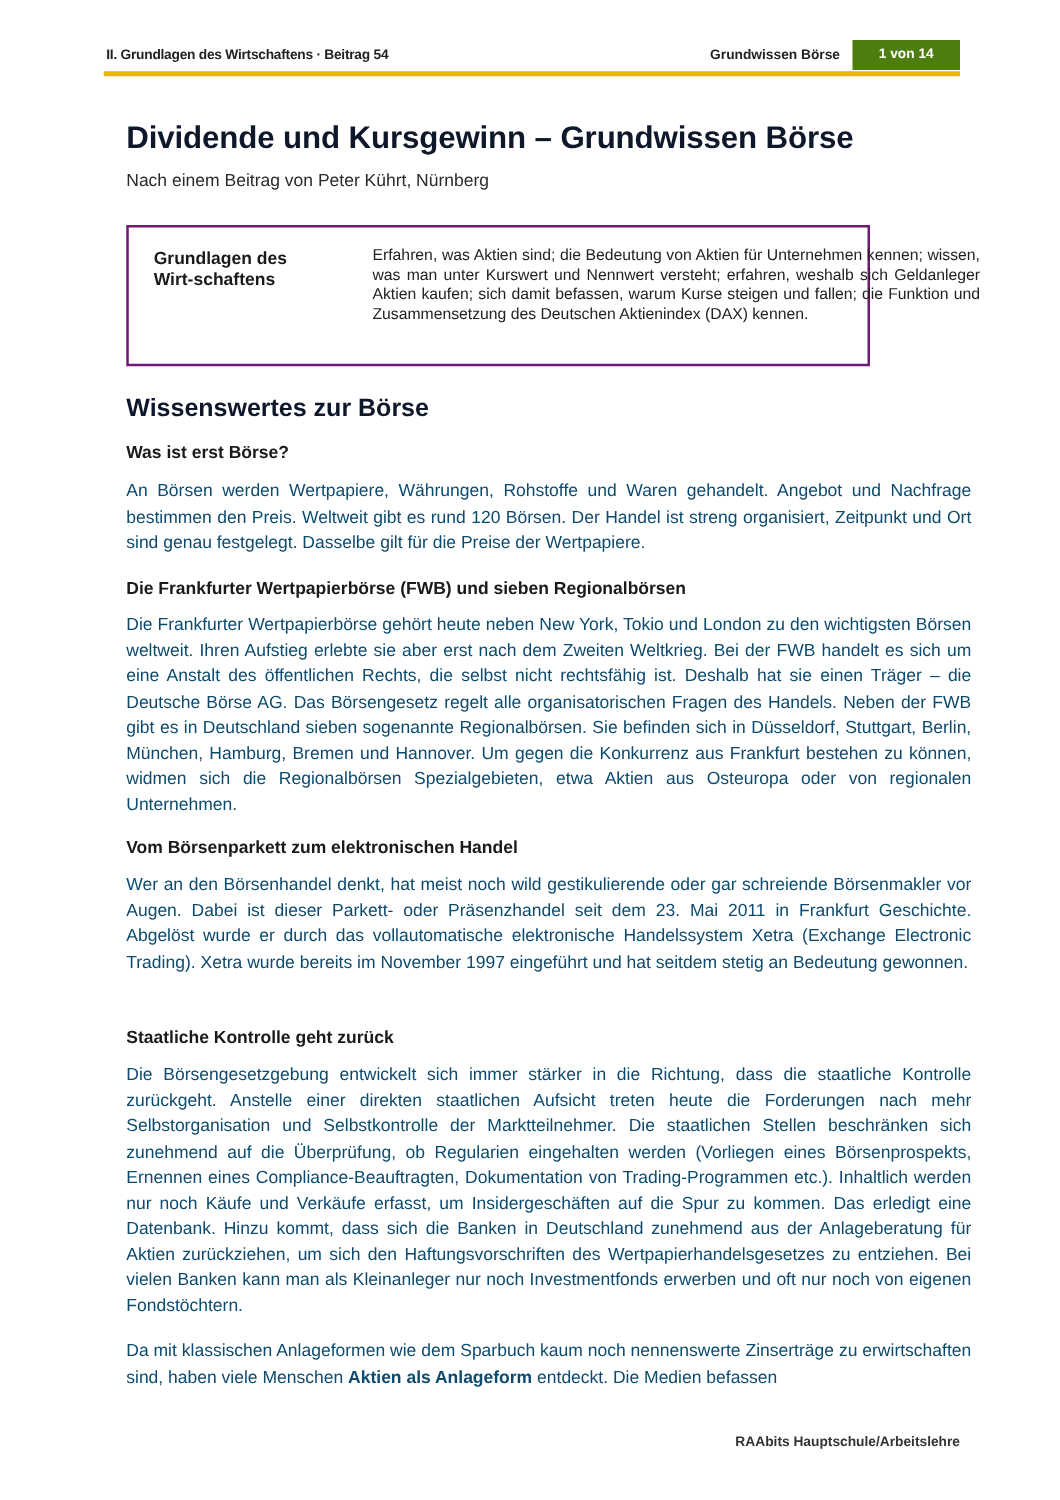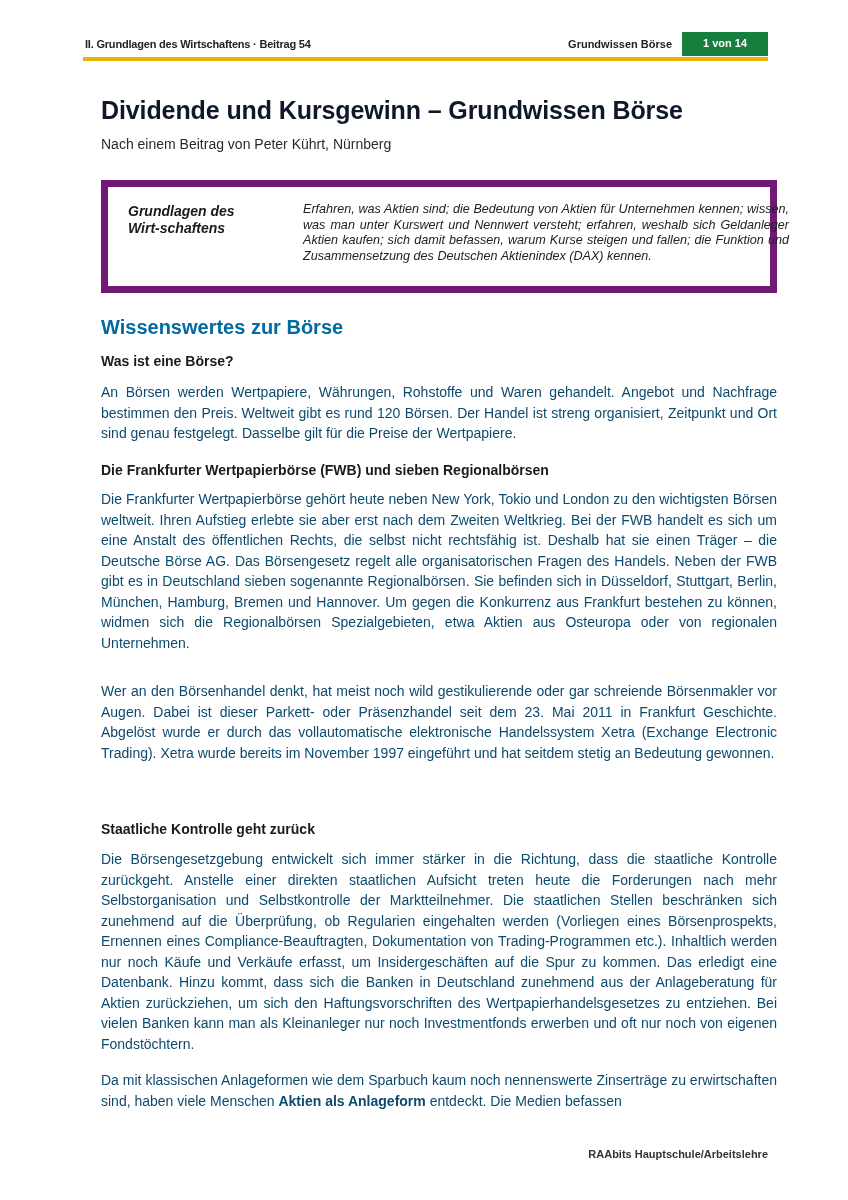--- a/index.html
+++ b/index.html
@@ -3,30 +3,30 @@
 <meta charset="utf-8">
 <style>
   html, body { margin: 0; padding: 0; background: #ffffff; }
   body { width: 848px; height: 1200px; position: relative; overflow: hidden;
          font-family: "Liberation Sans", "DejaVu Sans", sans-serif; color: #1a1a1a; }
   .header { position: absolute; left: 83px; top: 32px; width: 685px; height: 25px;
             border-bottom: 4px solid #eab308; }
   .header .left { position: absolute; left: 2px; top: 6px; font-size: 11px; font-weight: bold;
                   letter-spacing: -0.2px; color: #222; }
   .header .right { position: absolute; right: 96px; top: 6px; font-size: 11px; font-weight: bold; color: #222; }
-  .header .page { position: absolute; right: 0; top: 0; width: 86px; height: 24px; background: #15803d;
+  .header .page { position: absolute; right: 0; top: 0; width: 86px; height: 24px; background: #4d7c0f;
                   color: #fff; font-size: 11px; font-weight: bold; text-align: center; line-height: 22px; }
   h1 { position: absolute; left: 101px; top: 96px; margin: 0; font-size: 25px; font-weight: bold; color: #0f172a; letter-spacing: -0.1px; }
   .byline { position: absolute; left: 101px; top: 136px; font-size: 14px; color: #2a2a2a; }
-  .box { position: absolute; left: 101px; top: 180px; width: 676px; height: 113px;
-         border: 7px solid #701a75; box-sizing: border-box; font-style: italic; }
+  .box { position: absolute; left: 101px; top: 180px; width: 595px; height: 113px;
+         border: 2px solid #701a75; box-sizing: border-box; }
   .box .lbl { position: absolute; left: 20px; top: 16px; width: 110px; font-size: 14px; font-weight: bold; line-height: 17px; }
   .box .txt { position: absolute; left: 171px; top: 15px; width: 486px; font-size: 12.6px; line-height: 15.6px; text-align: justify; color: #222; margin-left: 24px; }
   .sec { position: absolute; left: 101px; width: 676px; }
-  h2 { margin: 0; font-size: 20px; font-weight: bold; color: #0369a1; }
+  h2 { margin: 0; font-size: 20px; font-weight: bold; color: #0f172a; }
   h3 { margin: 0; font-size: 14px; font-weight: bold; color: #1a1a1a; }
   p { margin: 0; font-size: 14px; line-height: 20.5px; text-align: justify; color: #0c4a6e; }
   .footer { position: absolute; right: 80px; top: 1148px; font-size: 11px; font-weight: bold; color: #333; }
 </style>
 </head>
 <body>
 
 <div class="header">
   <span class="left">II. Grundlagen des Wirtschaftens · Beitrag 54</span>
   <span class="right">Grundwissen Börse</span>
@@ -39,30 +39,31 @@
 <div class="box">
   <div class="lbl">Grundlagen des Wirt-schaftens</div>
   <div class="txt">Erfahren, was Aktien sind; die Bedeutung von Aktien für Unternehmen kennen; wissen, was man unter Kurswert und Nennwert versteht; erfahren, weshalb sich Geldanleger Aktien kaufen; sich damit befassen, warum Kurse steigen und fallen; die Funktion und Zusammensetzung des Deutschen Aktienindex (DAX) kennen.</div>
 </div>
 
 <div class="sec" style="top:316px;">
   <h2>Wissenswertes zur Börse</h2>
 </div>
 
 <div class="sec" style="top:353px;">
-  <h3>Was ist eine Börse?</h3>
+  <h3>Was ist erst Börse?</h3>
   <p style="margin-top:13px;">An Börsen werden Wertpapiere, Währungen, Rohstoffe und Waren gehandelt. Angebot und Nachfrage bestimmen den Preis. Weltweit gibt es rund 120 Börsen. Der Handel ist streng organisiert, Zeitpunkt und Ort sind genau festgelegt. Dasselbe gilt für die Preise der Wertpapiere.</p>
 </div>
 
 <div class="sec" style="top:462px;">
   <h3>Die Frankfurter Wertpapierbörse (FWB) und sieben Regionalbörsen</h3>
   <p style="margin-top:11px;">Die Frankfurter Wertpapierbörse gehört heute neben New York, Tokio und London zu den wichtigsten Börsen weltweit. Ihren Aufstieg erlebte sie aber erst nach dem Zweiten Weltkrieg. Bei der FWB handelt es sich um eine Anstalt des öffentlichen Rechts, die selbst nicht rechtsfähig ist. Deshalb hat sie einen Träger – die Deutsche Börse AG. Das Börsengesetz regelt alle organisatorischen Fragen des Handels. Neben der FWB gibt es in Deutschland sieben sogenannte Regionalbörsen. Sie befinden sich in Düsseldorf, Stuttgart, Berlin, München, Hamburg, Bremen und Hannover. Um gegen die Konkurrenz aus Frankfurt bestehen zu können, widmen sich die Regionalbörsen Spezialgebieten, etwa Aktien aus Osteuropa oder von regionalen Unternehmen.</p>
 </div>
 
 <div class="sec" style="top:669px;">
+  <h3>Vom Börsenparkett zum elektronischen Handel</h3>
   <p style="margin-top:12px;">Wer an den Börsenhandel denkt, hat meist noch wild gestikulierende oder gar schreiende Börsenmakler vor Augen. Dabei ist dieser Parkett- oder Präsenzhandel seit dem 23. Mai 2011 in Frankfurt Geschichte. Abgelöst wurde er durch das vollautomatische elektronische Handelssystem Xetra (Exchange Electronic Trading). Xetra wurde bereits im November 1997 eingeführt und hat seitdem stetig an Bedeutung gewonnen.</p>
 </div>
 
 <div class="sec" style="top:821px;">
   <h3>Staatliche Kontrolle geht zurück</h3>
   <p style="margin-top:12px;">Die Börsengesetzgebung entwickelt sich immer stärker in die Richtung, dass die staatliche Kontrolle zurückgeht. Anstelle einer direkten staatlichen Aufsicht treten heute die Forderungen nach mehr Selbstorganisation und Selbstkontrolle der Marktteilnehmer. Die staatlichen Stellen beschränken sich zunehmend auf die Überprüfung, ob Regularien eingehalten werden (Vorliegen eines Börsenprospekts, Ernennen eines Compliance-Beauftragten, Dokumentation von Trading-Programmen etc.). Inhaltlich werden nur noch Käufe und Verkäufe erfasst, um Insidergeschäften auf die Spur zu kommen. Das erledigt eine Datenbank. Hinzu kommt, dass sich die Banken in Deutschland zunehmend aus der Anlageberatung für Aktien zurückziehen, um sich den Haftungsvorschriften des Wertpapierhandelsgesetzes zu entziehen. Bei vielen Banken kann man als Kleinanleger nur noch Investmentfonds erwerben und oft nur noch von eigenen Fondstöchtern.</p>
 </div>
 
 <div class="sec" style="top:1068px;">
   <p style="margin-top:2px;"><span>Da mit klassischen Anlageformen wie dem Sparbuch kaum noch nennenswerte Zinserträge zu erwirtschaften sind, haben viele Menschen </span><b>Aktien als Anlageform</b><span> entdeckt. Die Medien befassen</span></p>

